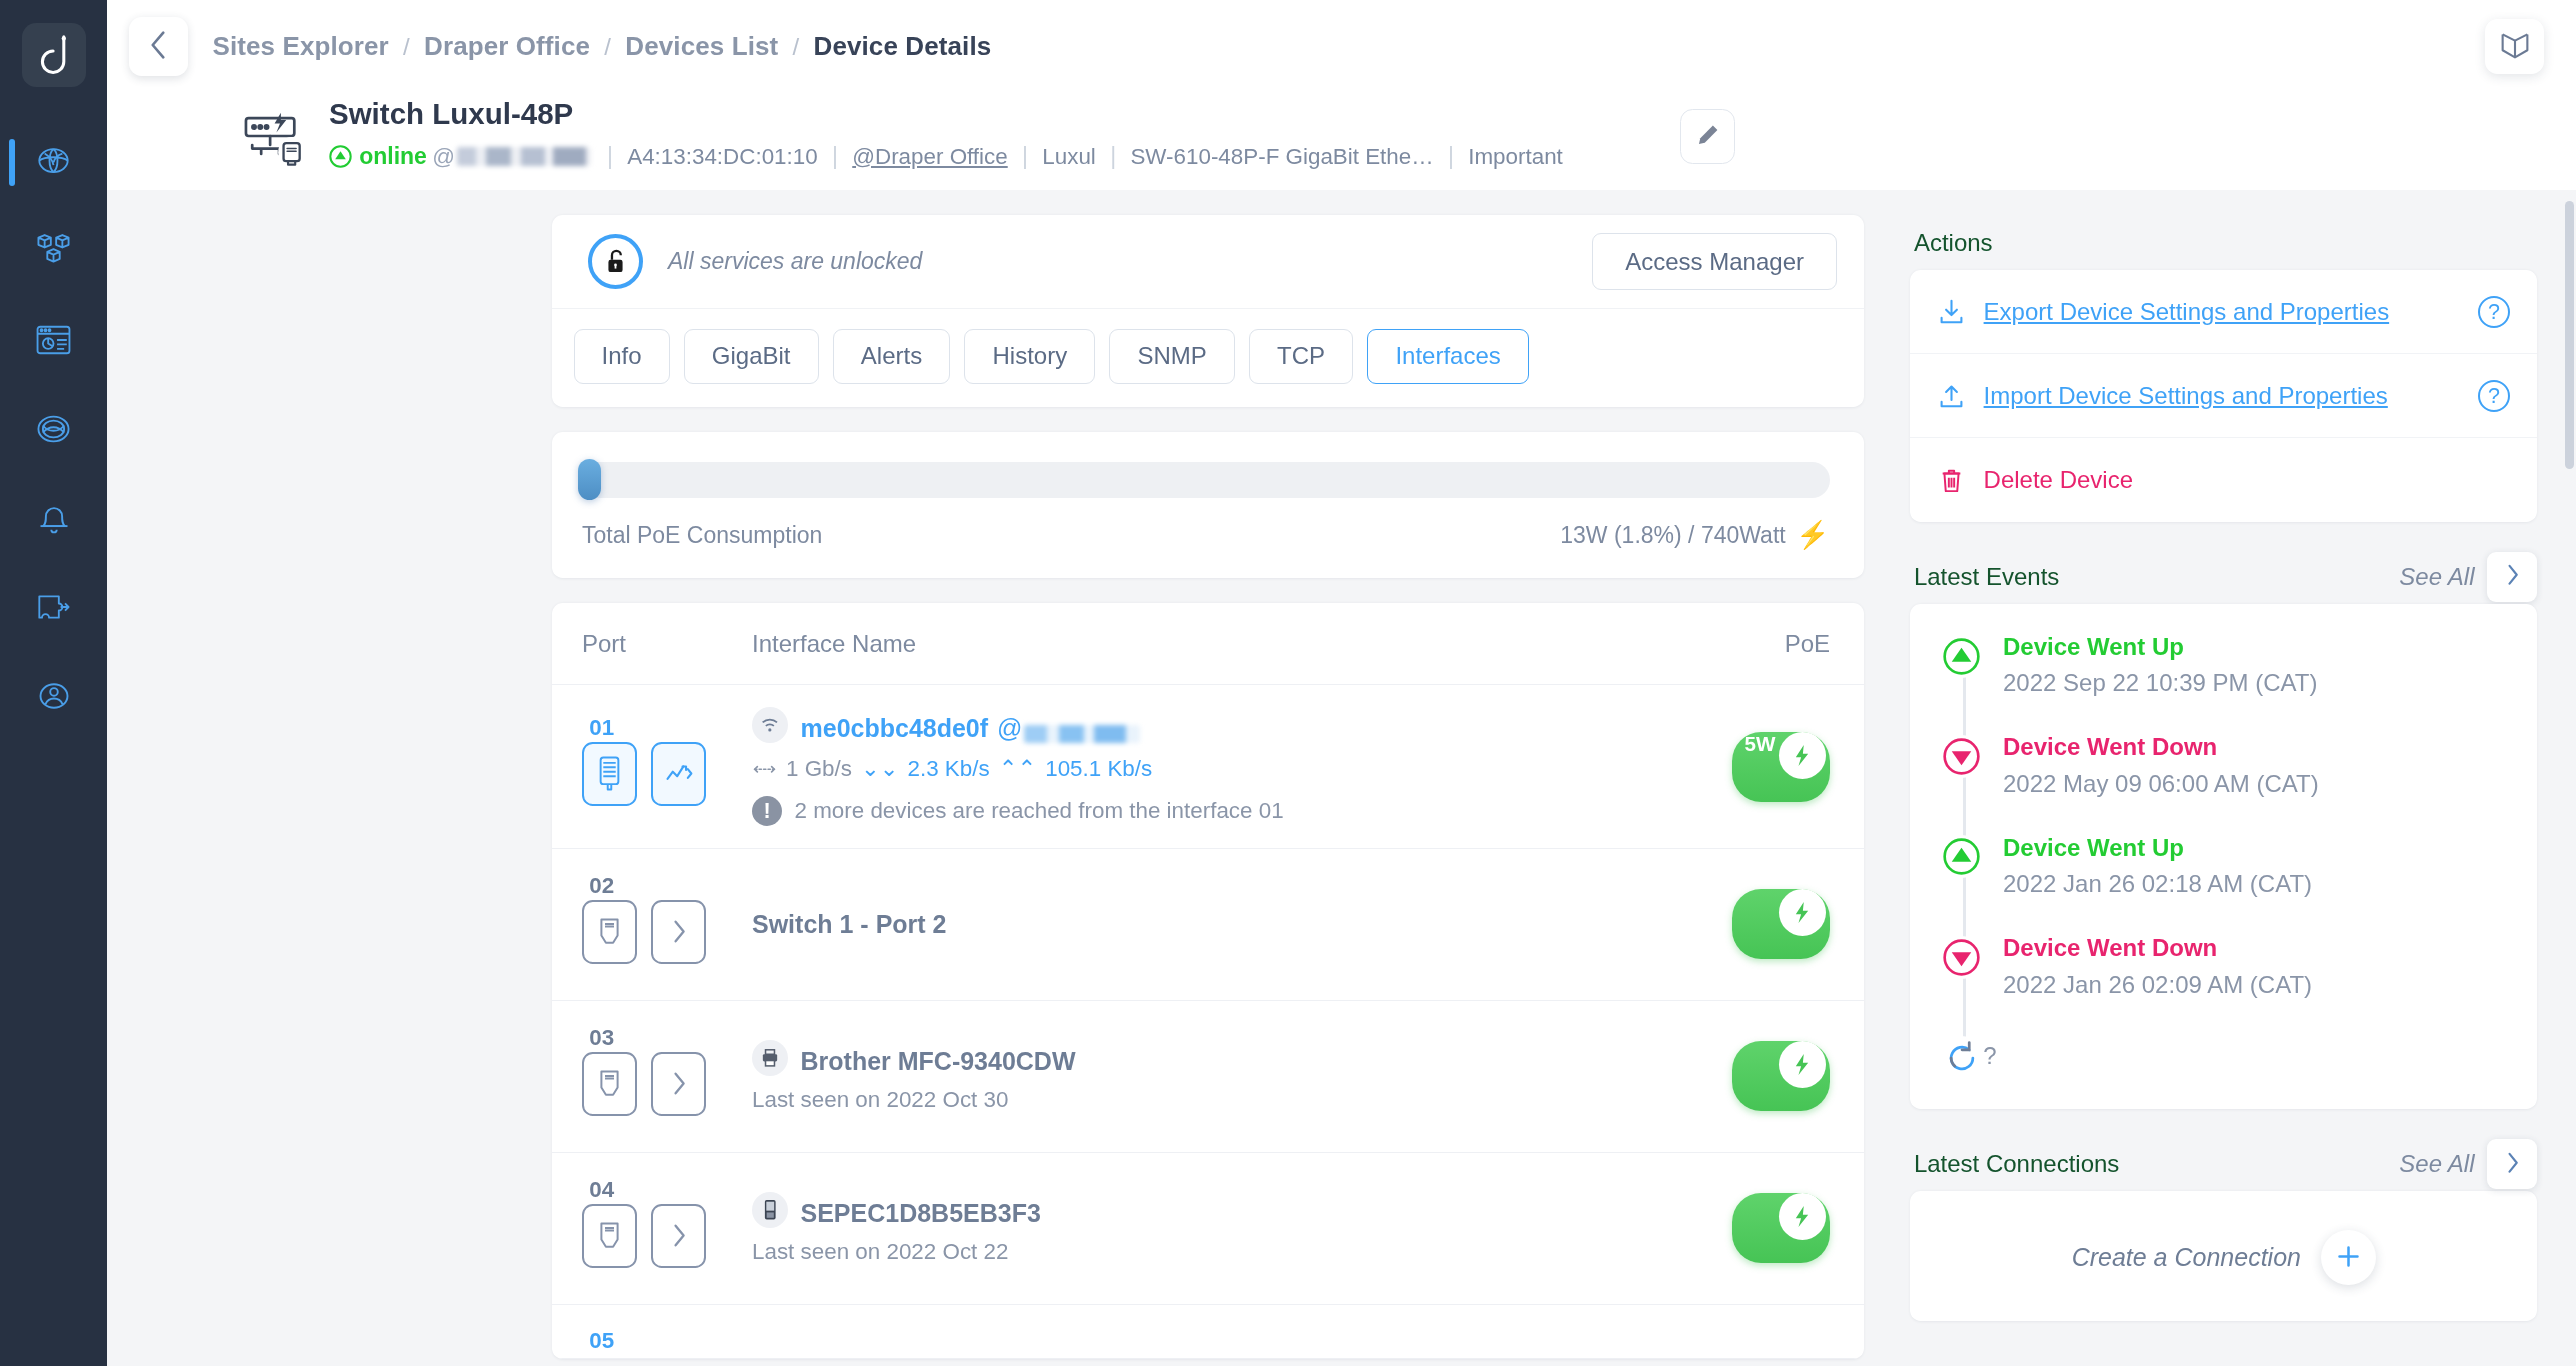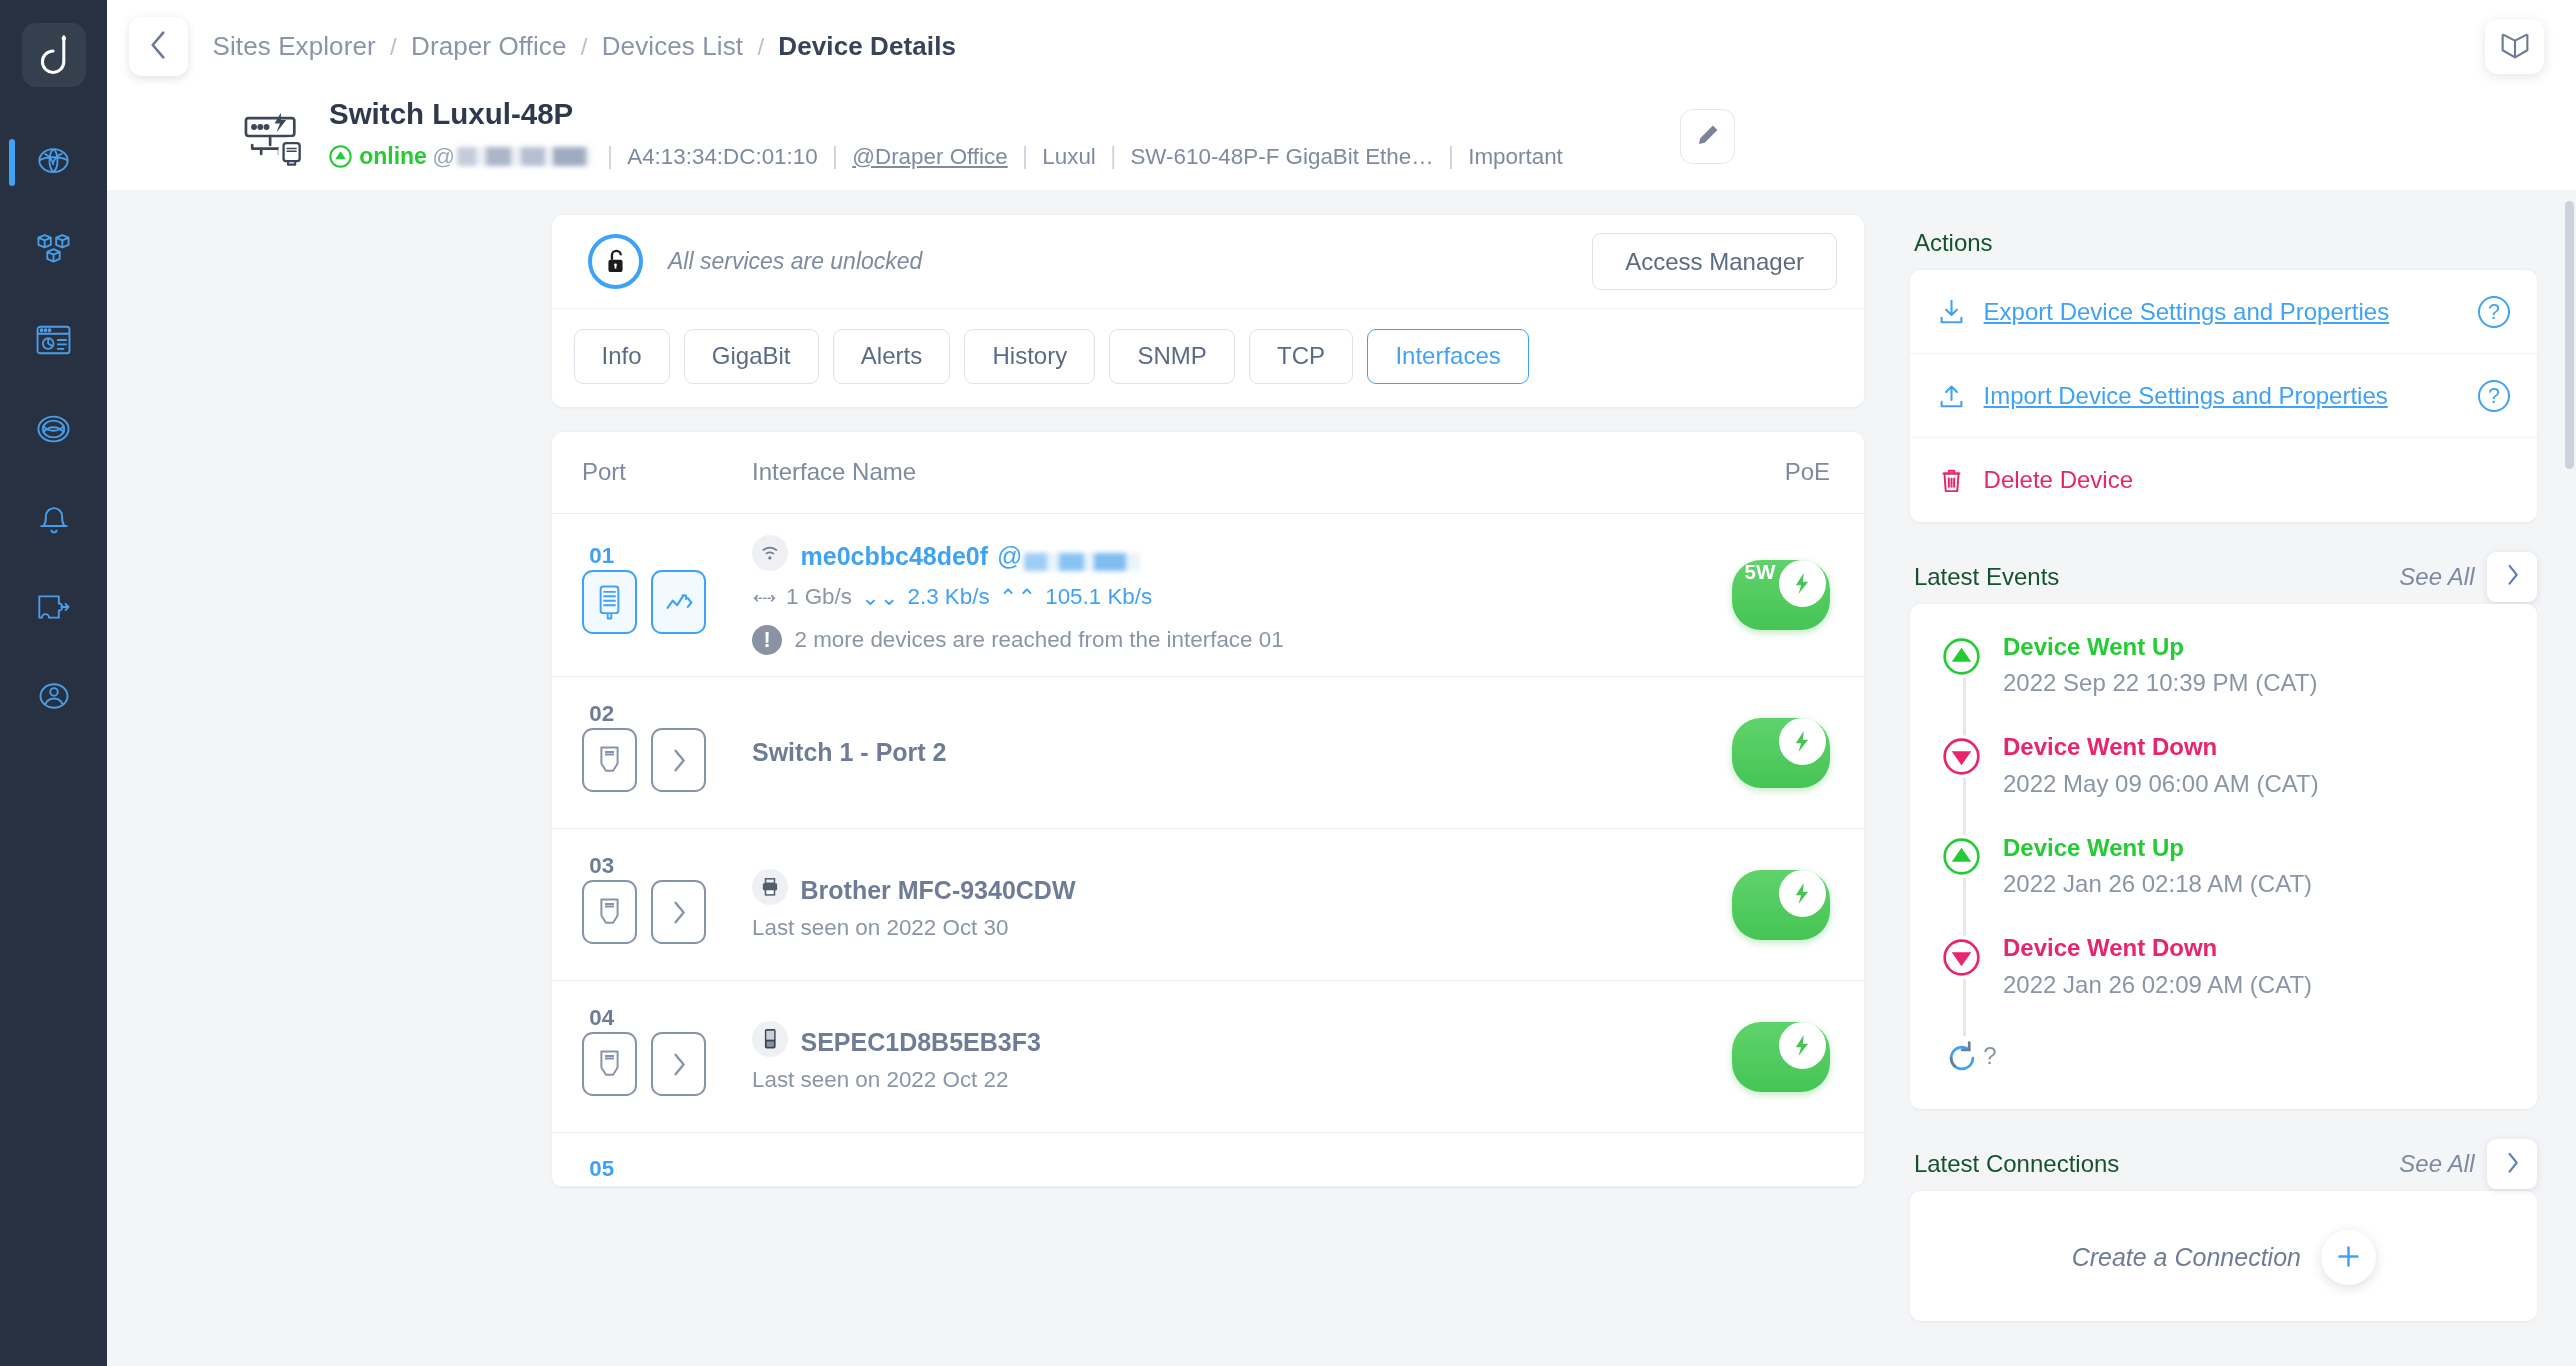--- a/index.html
+++ b/index.html
@@ -47,21 +47,21 @@
     padding: 0 32px 0 21.5px;
   }
   .back-btn {
     width: 59px; height: 59px; border-radius: 12.5px; background: #fff;
     box-shadow: 0 2.7px 9px rgba(40,55,80,0.14);
     display: flex; align-items: center; justify-content: center;
     flex: 0 0 59px; cursor: pointer;
   }
   .crumbs { display: flex; align-items: center; margin-left: 25px; }
   .crumb {
-    font-size: 26px; color: #8a95a8; letter-spacing: 0.1px; cursor: pointer;
+    font-size: 26px; color: #8a95a8; letter-spacing: 0.1px; cursor: pointer; font-weight: bold;
   }
   .crumb.current { color: #384358; font-weight: bold; cursor: default; }
   .crumb-sep { font-size: 24px; color: #b9c1ce; margin: 0 14.3px; }
   .topbar-spacer { flex: 1; }
   .book-btn {
     width: 59px; height: 55px; border-radius: 12.5px; background: #fff;
     box-shadow: 0 2.7px 10.7px rgba(40,55,80,0.13);
     display: flex; align-items: center; justify-content: center; cursor: pointer;
   }
 
@@ -497,20 +497,31 @@
             <div class="tab">Info</div>
             <div class="tab">GigaBit</div>
             <div class="tab">Alerts</div>
             <div class="tab">History</div>
             <div class="tab">SNMP</div>
             <div class="tab">TCP</div>
             <div class="tab active">Interfaces</div>
           </div>
         </div>
 
+        <div class="panel poecard">
+          <div class="poe-track">
+            <div class="poe-fill" id="poeFill" style="width: 1.8%;"></div>
+          </div>
+          <div class="poe-meta">
+            <span>Total PoE Consumption</span>
+            <span class="sp"></span>
+            <span class="poe-val">13W (1.8%) / 740Watt</span>
+            <span class="bolt-blue">⚡</span>
+          </div>
+        </div>
 
         <div class="panel iftable">
           <div class="ifhead">
             <div class="col-port">Port</div>
             <div class="col-name">Interface Name</div>
             <div class="col-poe">PoE</div>
           </div>
 
           <div class="ifrow">
             <div class="port-cell">

